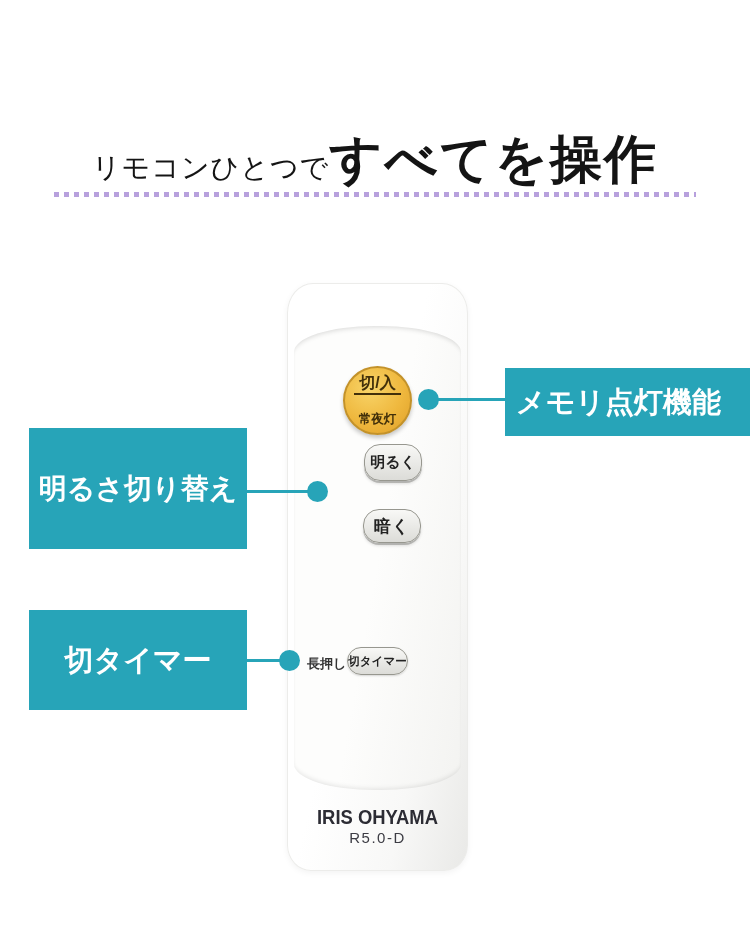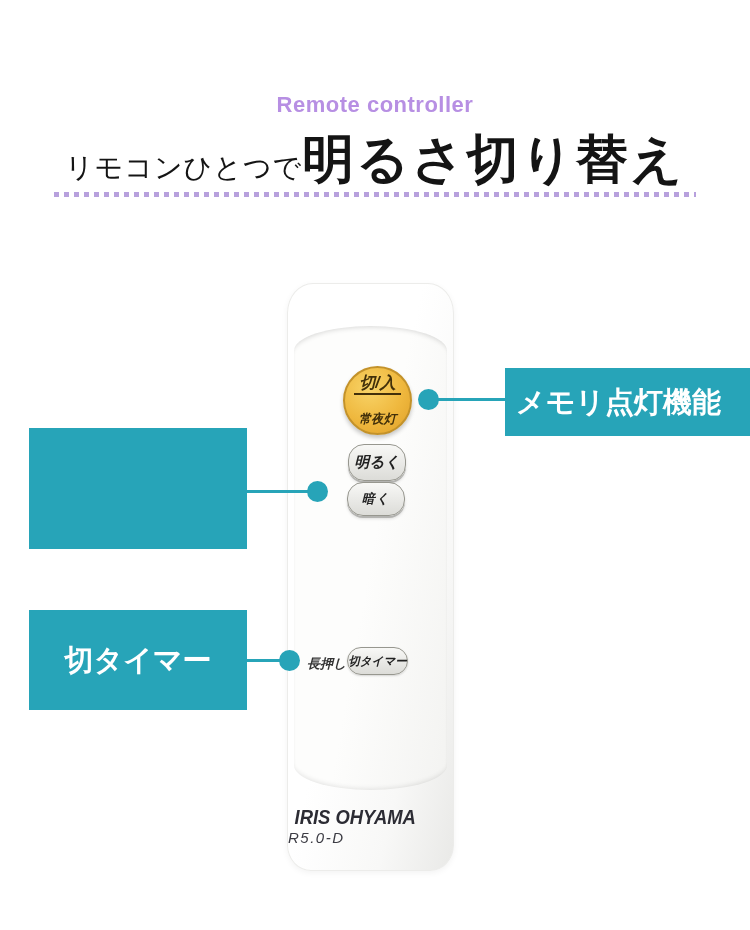--- a/index.html
+++ b/index.html
@@ -20,26 +20,25 @@
   }
   .t-small{font-size:28px;letter-spacing:1px;}
   .t-large{font-size:52px;font-weight:bold;letter-spacing:2px;}
   .dotted-rule{
     position:absolute;top:192px;left:54px;width:642px;height:5px;
     background:repeating-linear-gradient(to right,#b7a0dd 0,#b7a0dd 5px,transparent 5px,transparent 10px);
   }
 
   
   .remote{
-    position:absolute;left:287px;top:283px;width:167px;height:588px;box-sizing:border-box;
+    position:absolute;left:287px;top:283px;width:181px;height:588px;box-sizing:border-box;
     background:linear-gradient(103deg,#ffffff 45%,#f8f8f7 75%,#e9e9e7 100%);
     border:1px solid #ececea;
     border-radius:26px 26px 24px 24px / 30px 30px 26px 26px;
     box-shadow:0 2px 6px rgba(0,0,0,0.05);
-    font-style:italic;
   }
   .remote-panel{
     position:absolute;left:6px;right:6px;top:42px;bottom:80px;
     background:linear-gradient(100deg,#fdfdfc 50%,#f3f3f1 100%);
     border-radius:80px / 26px;
     box-shadow:inset 0 4px 5px -3px rgba(0,0,0,0.15), inset 0 -4px 5px -3px rgba(0,0,0,0.10);
   }
   .btn-power{
     position:absolute;left:55px;top:82px;width:69px;height:69px;border-radius:50%;
     box-sizing:border-box;border:2px solid #c3922a;
@@ -49,34 +48,34 @@
     color:#42300a;
   }
   .power-top{font-size:16px;font-weight:bold;border-bottom:2px solid #42300a;padding:0 5px 1px;line-height:1.1;}
   .power-bottom{font-size:12.5px;font-weight:bold;margin-top:18px;line-height:1.1;}
   .btn-gray{
     position:absolute;box-sizing:border-box;
     background:linear-gradient(#f8f8f6,#dcdcd8);
     border:1px solid #97978f;
     box-shadow:0 2px 0 rgba(125,125,120,0.45), 0 3px 3px rgba(0,0,0,0.12);
     display:flex;align-items:center;justify-content:center;
-    font-weight:bold;color:#222222;
+    font-weight:bold;color:#222222;margin-left:16px;
   }
   .btn-brighter{left:60px;top:160px;width:58px;height:37px;border-radius:16px;font-size:15px;}
-  .btn-darker{left:59px;top:198px;width:58px;height:34px;border-radius:16px;font-size:13px;letter-spacing:1px;}
+  .btn-darker{left:59px;top:225px;width:58px;height:34px;border-radius:16px;font-size:17px;letter-spacing:1px;}
   .timer-row{position:absolute;left:0;top:363px;width:100%;height:30px;}
   .long-press{position:absolute;left:19px;top:8px;font-size:13px;font-weight:bold;color:#333333;}
   .btn-timer{
     position:absolute;left:59px;top:0;width:61px;height:28px;border-radius:14px;box-sizing:border-box;
     background:linear-gradient(#f8f8f6,#dcdcd8);border:1px solid #97978f;
     box-shadow:0 1px 2px rgba(0,0,0,0.15);
     display:flex;align-items:center;justify-content:center;
     font-size:11.5px;font-weight:bold;color:#222222;
   }
-  .brand-block{position:absolute;left:0;top:522px;width:100%;}
+  .brand-block{position:absolute;left:0;top:522px;width:100%;text-align:center;}
   .brand{font-size:20px;font-weight:bold;color:#2c2c34;transform:scaleX(0.92);line-height:1.1;}
   .model{font-size:15px;color:#3c3c44;margin-top:1px;letter-spacing:1.5px;}
 
   
   .callout{position:absolute;background:#27a4b8;color:#ffffff;font-weight:bold;box-sizing:border-box;}
   .callout-memory{left:505px;top:368px;width:245px;height:68px;font-size:29px;line-height:68px;padding-left:11px;}
   .callout-brightness{
     left:29px;top:428px;width:218px;height:121px;font-size:28px;line-height:38px;
     text-align:center;display:flex;flex-direction:column;justify-content:center;
   }
@@ -88,23 +87,22 @@
   .dot{position:absolute;width:21px;height:21px;border-radius:50%;background:#27a4b8;}
   .dot-memory{left:418px;top:389px;}
   .dot-brightness{left:307px;top:481px;}
   .dot-timer{left:279px;top:650px;}
 </style>
 </head>
 <body>
 
 <div class="stage">
 
-  <div class="eyebrow">Remote controller</div>
 
-  <h1 class="title"><span class="t-small">リモコンひとつで</span><span class="t-large">明るさ切り替え</span></h1>
+  <h1 class="title"><span class="t-small">リモコンひとつで</span><span class="t-large">すべてを操作</span></h1>
 
   <div class="dotted-rule"></div>
 
   <div class="remote">
     <div class="remote-panel"></div>
 
     <div class="btn-power">
       <span class="power-top">切/入</span>
       <span class="power-bottom">常夜灯</span>
     </div>
@@ -121,20 +119,21 @@
       <div class="brand">IRIS OHYAMA</div>
       <div class="model">R5.0-D</div>
     </div>
   </div>
 
   <div class="callout callout-memory">メモリ点灯機能</div>
   <div class="connector line-memory"></div>
   <div class="dot dot-memory"></div>
 
   <div class="callout callout-brightness">
+    <div>明るさ切り替え</div>
   </div>
   <div class="connector line-brightness"></div>
   <div class="dot dot-brightness"></div>
 
   <div class="callout callout-timer">切タイマー</div>
   <div class="connector line-timer"></div>
   <div class="dot dot-timer"></div>
 
 </div>
 

